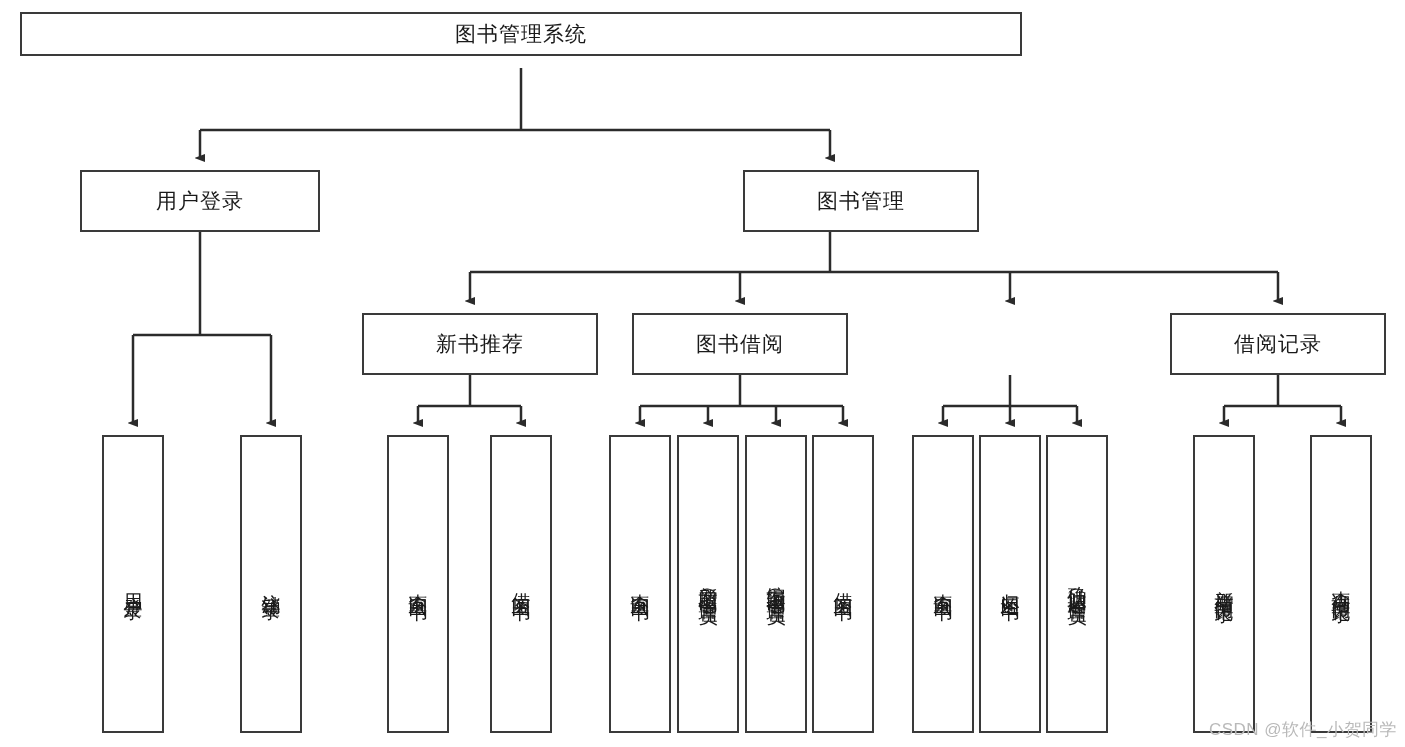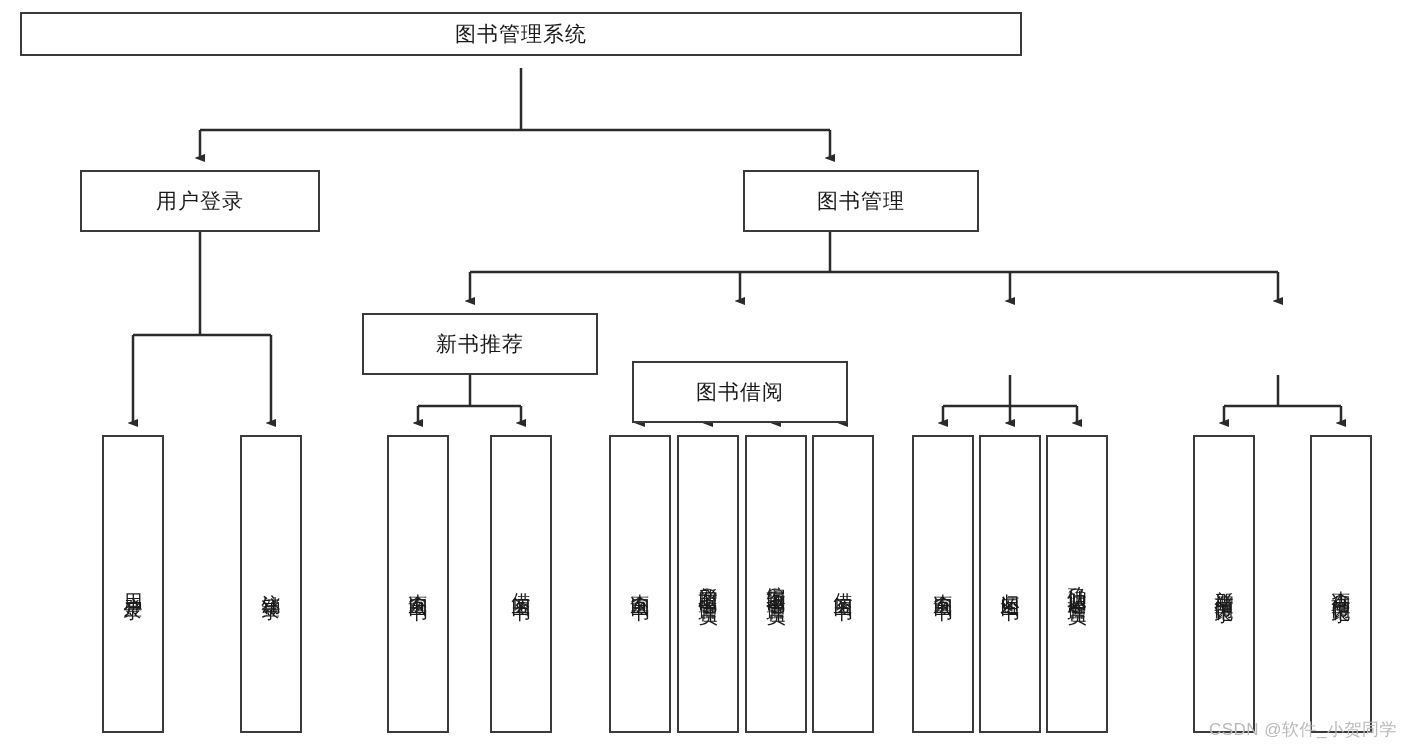--- a/index.html
+++ b/index.html
@@ -99,25 +99,28 @@
   </div>
 
   <div class="node h" style="left:712px;top:170px;width:236px;height:62px;margin-left:31px;">
     <span>图书管理</span>
   </div>
 
   <div class="node h" style="left:362px;top:313px;width:236px;height:62px;">
     <span>新书推荐</span>
   </div>
 
-  <div class="node h" style="left:632px;top:313px;width:216px;height:62px;margin-top:48px;">
+  <div class="node h" style="left:632px;top:313px;width:216px;height:62px;">
     <span>图书借阅</span>
   </div>
 
 
+  <div class="node h" style="left:1170px;top:313px;width:216px;height:62px;">
+    <span>借阅记录</span>
+  </div>
 
   <div class="node v" style="left:102px;top:435px;width:62px;height:298px;">
     <span>用户登录</span>
   </div>
   <div class="node v" style="left:240px;top:435px;width:62px;height:298px;">
     <span>注销登录</span>
   </div>
 
   <div class="node v" style="left:387px;top:435px;width:62px;height:298px;">
     <span>查询图书</span>

